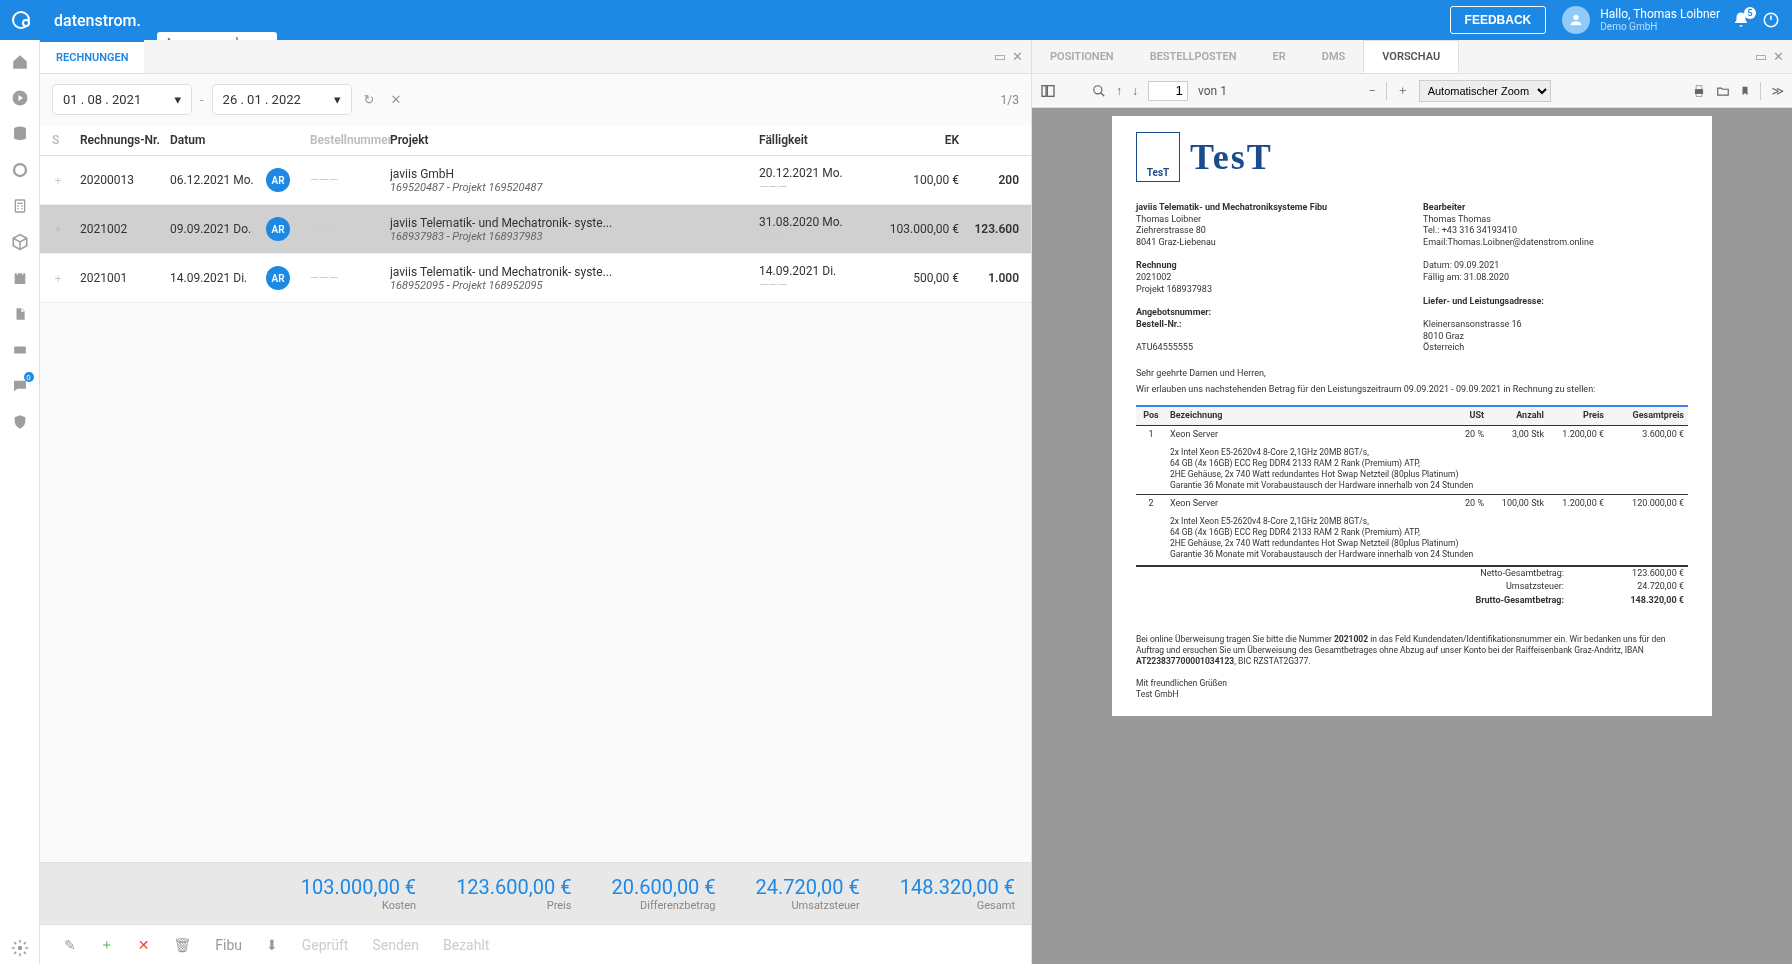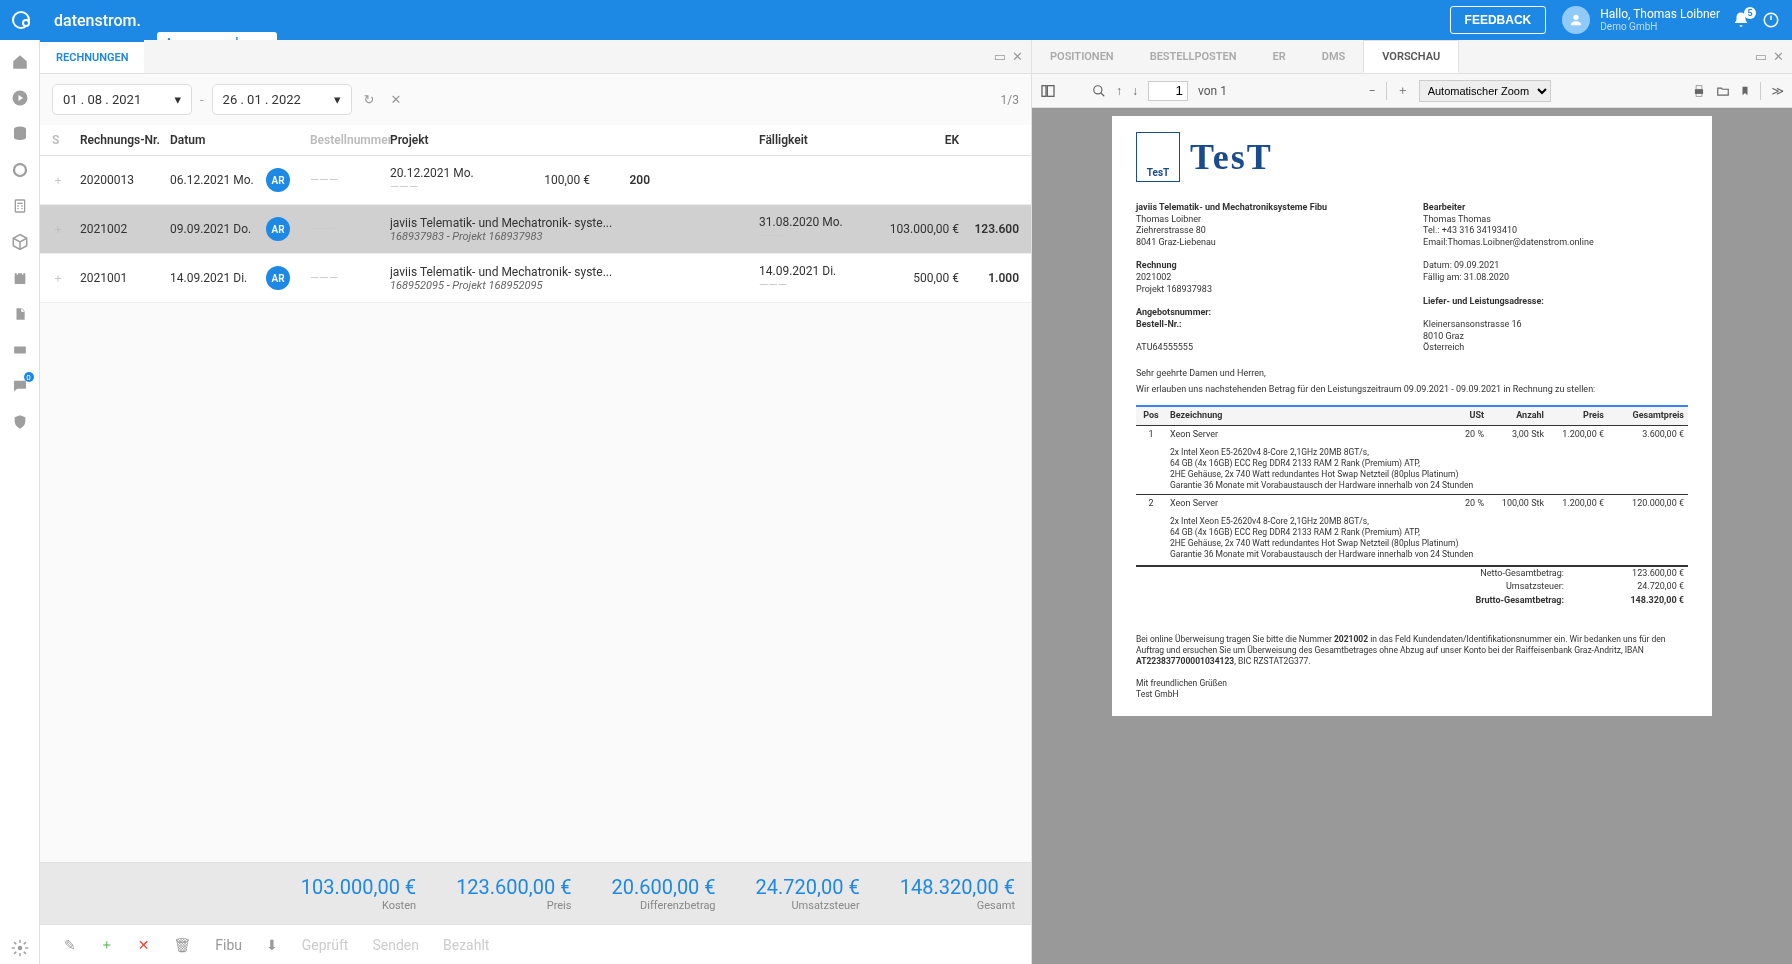--- a/index.html
+++ b/index.html
@@ -272,20 +272,24 @@
           <div class="col-ek">EK</div>
           <div class="col-preis"></div>
         </div>
         <div id="table-body">
             <div class="table-row">
     <div class="col-s">＋</div>
     <div class="col-nr">20200013</div>
     <div class="col-datum">06.12.2021 Mo.</div>
     <div class="col-ar"><span class="ar-badge">AR</span></div>
     <div class="col-bestell"><span class="dash">———</span></div>
+    <div class="col-projekt">
+                <div class="proj-name">javiis GmbH</div>
+                <div class="proj-id">169520487 - Projekt 169520487</div>
+              </div>
     <div class="col-fallig">20.12.2021 Mo.<div class="dash">———</div></div>
     <div class="col-ek">100,00 €</div>
     <div class="col-preis">200</div>
             </div>
             <div class="table-row selected">
     <div class="col-s">＋</div>
     <div class="col-nr">2021002</div>
     <div class="col-datum">09.09.2021 Do.</div>
     <div class="col-ar"><span class="ar-badge">AR</span></div>
     <div class="col-bestell"><span class="dash">———</span></div>

